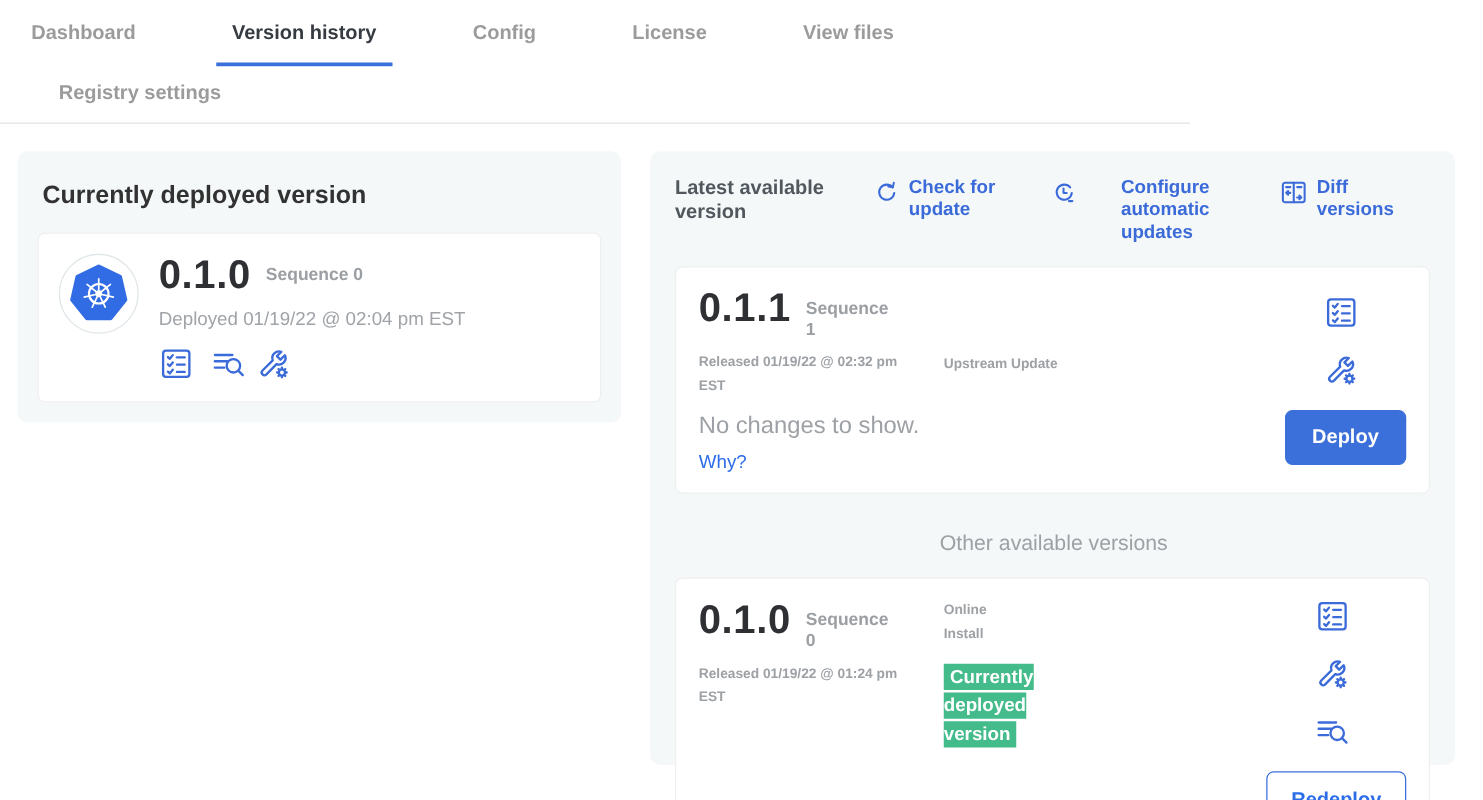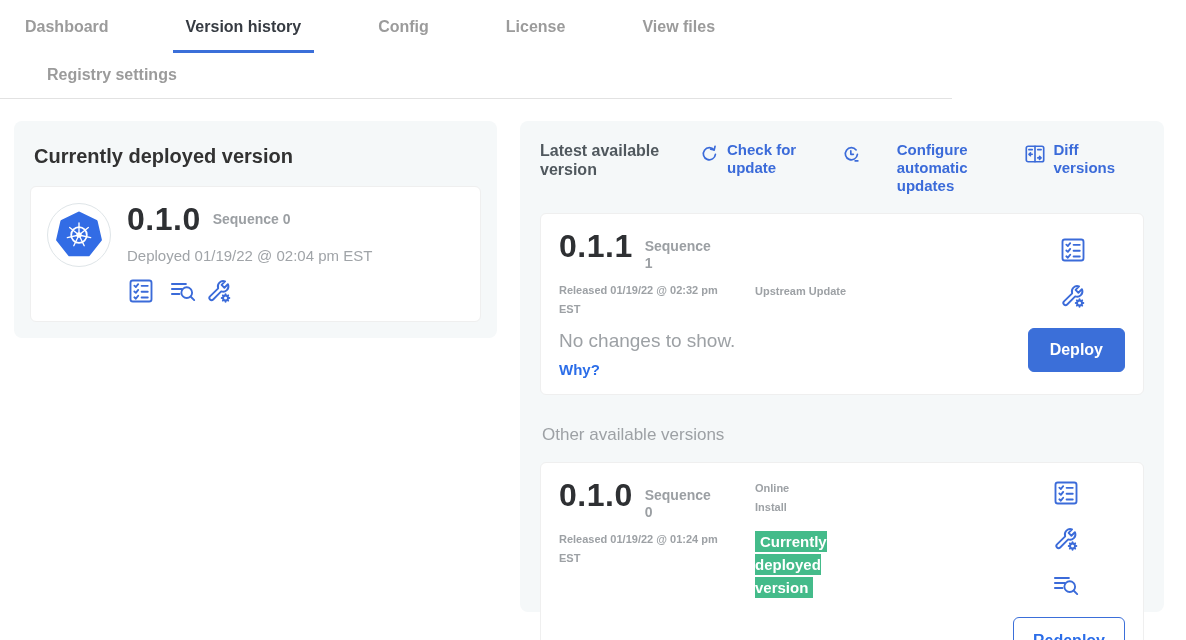--- a/index.html
+++ b/index.html
@@ -49,29 +49,29 @@
   .link3 { margin-left:auto; }
 
   .version-card { background:#fff; border:1px solid #efefef; border-radius:6px; padding:16px 18px; display:flex; align-items:flex-start; }
   .card-latest { margin-top:18px; min-height:176px; }
   .card-other  { min-height:138px; }
   .col-main { width:196px; flex:none; }
   .col-src { width:112px; flex:none; }
   .col-src.low { padding-top:52px; }
   .released { margin-top:9px; width:180px; }
   .no-changes { margin-top:11px; color:#9da1a5; font-size:19px; }
-  .why-link { margin-top:9px; color:#2b6de8; font-size:15px; font-weight:700; cursor:pointer; }
+  .why-link { margin-top:9px; color:#2b6de8; font-size:15px; font-weight:400; cursor:pointer; }
   .badge { display:inline; background:#44bb8a; color:#fff; font-size:15px; font-weight:700; line-height:23px; padding:2px 5px; }
   .badge-wrap { margin-top:13px; width:80px; }
   .right-group { margin-left:auto; display:flex; align-items:center; gap:18px; align-self:center;flex-direction:column; }
   .btn { border-radius:6px; font-size:16px; font-weight:700; cursor:pointer; font-family:inherit; }
   .btn-primary { background:#3b6fd9; color:#fff; border:1px solid #3b6fd9; padding:12px 21px; margin-left:6px; }
   .btn-outline { background:#fff; color:#2b6de8; border:1px solid #3b6fd9; padding:14px 19px; margin-left:6px; }
 
-  .other-title { margin:30px 0 17px 2px; font-size:17px; font-weight:500; color:#9da1a5; }
+  .other-title { margin:30px 0 17px 2px; font-size:17px; font-weight:500; color:#9da1a5;text-align:center; }
 </style>
 </head>
 <body>
 
 <svg width="0" height="0" style="position:absolute">
   <defs>
     <g id="ic-checklist">
       <rect x="3" y="3" width="18" height="18" rx="2"></rect>
       <path d="M6.3 7.4l1.3 1.2 2-2.5"></path>
         <line x1="12.5" y1="7.6" x2="17.8" y2="7.6"></line>

